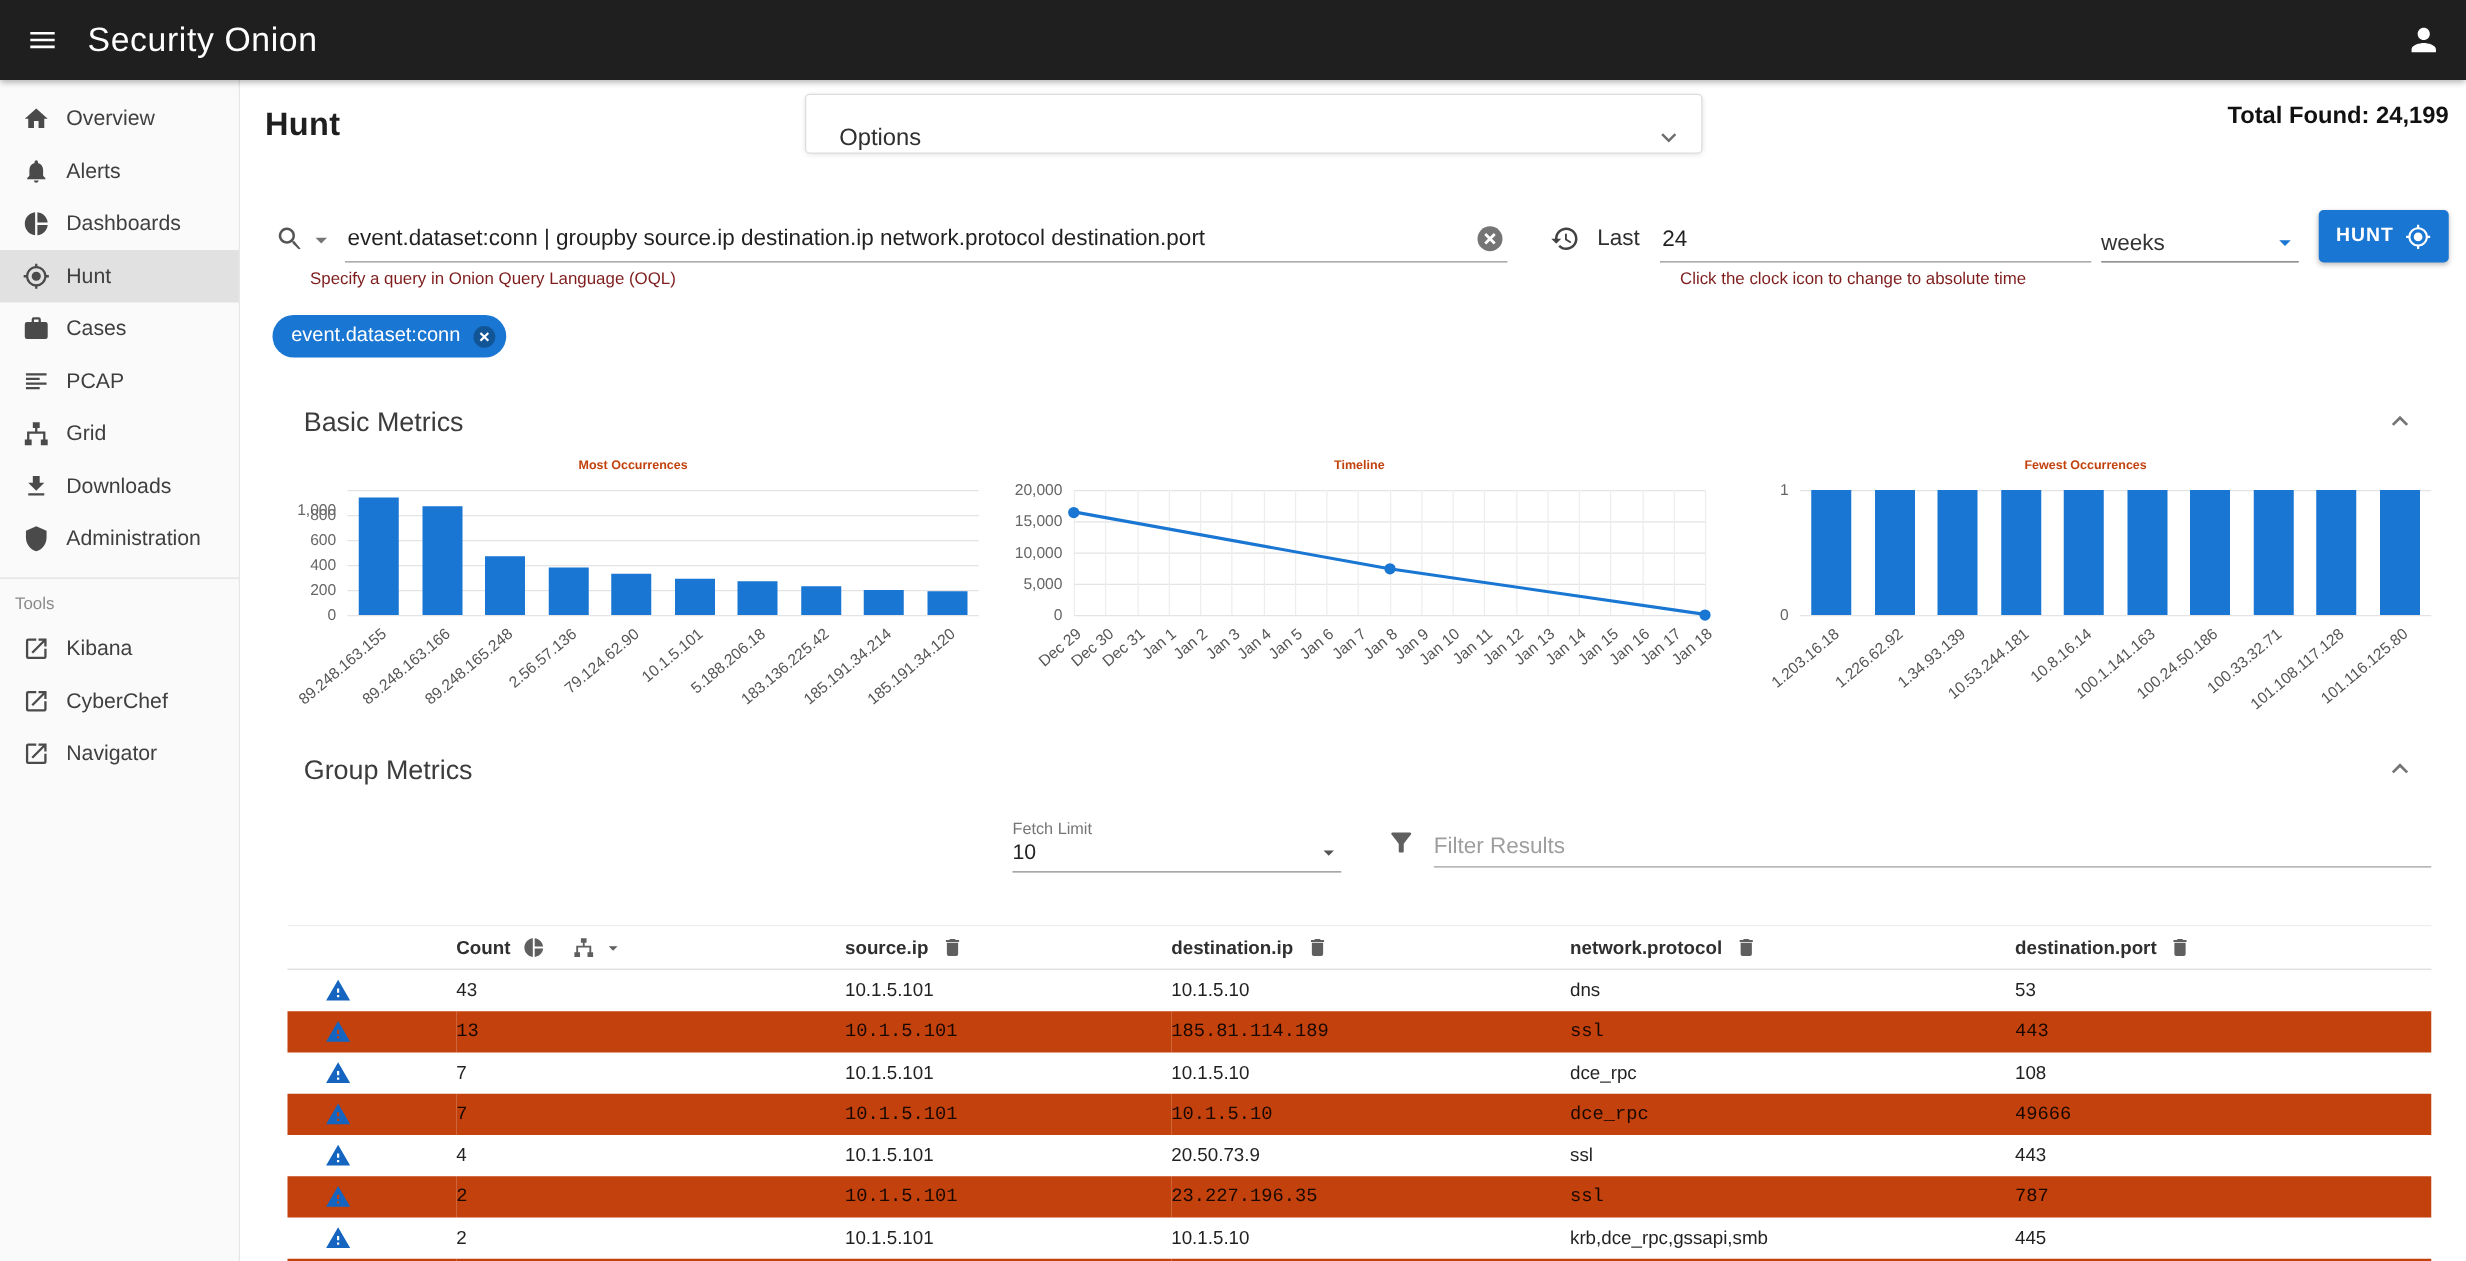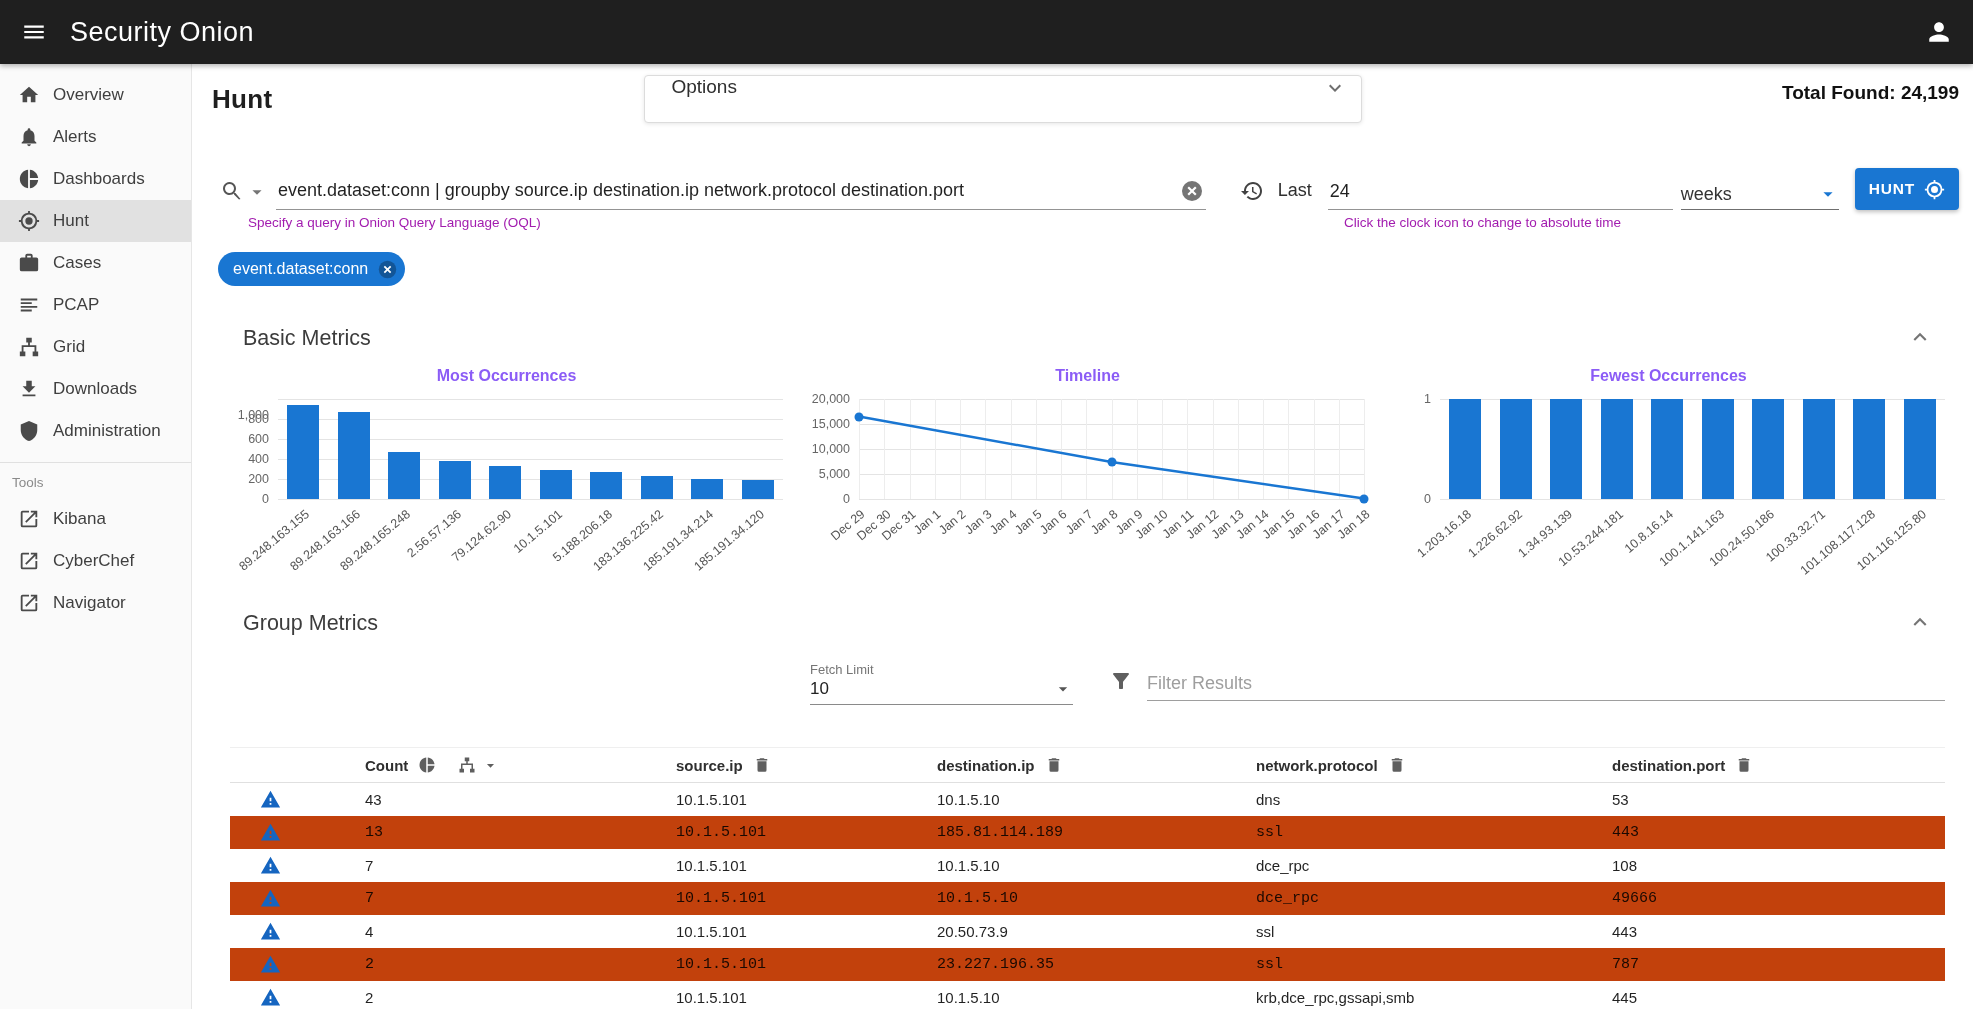--- a/index.html
+++ b/index.html
@@ -21,21 +21,21 @@
   .side-item { display:flex; align-items:center; gap:13px; height:42px; padding:0 10px 0 18px; font-size:17px; color:#3f3f3f; cursor:pointer; }
   .side-item.active { background:#e1e1e1; }
   .side-item svg { width:22px; height:22px; fill:#4a4a4a; }
   .side-divider { height:1px; background:#e0e0e0; margin:10px 0 4px 0; }
   .side-label { font-size:13.5px; color:#8a8a8a; padding:8px 0 8px 12px; }
   main { flex:1; overflow:hidden; background:#fff; }
 
   
   .page-header { display:flex; align-items:flex-start; padding:0 14px 0 20px; height:74px; }
   .page-title { font-size:26px; font-weight:bold; color:#1f1f1f; margin-top:20px; letter-spacing:.3px; }
-  .options-select { width:718px; height:48px; margin-left:372px; margin-top:11px; border:1px solid #dcdcdc; border-radius:4px; box-shadow:0 1px 4px rgba(0,0,0,.10); display:flex; align-items:flex-start; justify-content:space-between; padding:0 14px 0 26px; font-size:19px; color:#2f2f2f; cursor:pointer; background:#fff;gap:48px; }
+  .options-select { width:718px; height:48px; margin-left:372px; margin-top:11px; border:1px solid #dcdcdc; border-radius:4px; box-shadow:0 1px 4px rgba(0,0,0,.10); display:flex; align-items:flex-end; justify-content:space-between; padding:0 14px 0 26px; font-size:19px; color:#2f2f2f; cursor:pointer; background:#fff;gap:48px; }
   .options-select svg { width:24px; height:24px; fill:#6f6f6f; }
   .total-found { margin-left:auto; margin-top:18px; font-size:19px; font-weight:bold; color:#111; white-space:nowrap; }
 
   
   .query-row { display:flex; align-items:flex-end; margin-top:30px; padding:0 14px 0 20px; }
   .q-icon { width:24px; height:24px; fill:#555; margin:0 0 7px 8px; cursor:pointer; }
   .q-caret { width:22px; height:22px; fill:#757575; margin:0 2px 7px 2px; cursor:pointer; }
   .query-input-wrap { flex:1; display:flex; align-items:flex-end; border-bottom:1px solid #949494; margin-left:6px; padding-bottom:2px; }
   input { border:none; outline:none; background:transparent; font-family:inherit; color:rgba(0,0,0,.87); }
   .query-input { flex:1; font-size:18px; padding:0 0 6px 2px; }
@@ -43,39 +43,39 @@
   .clear-btn svg, .hist-icon { width:24px; height:24px; }
   .hist-icon { fill:#424242; margin:0 0 7px 34px; cursor:pointer; }
   .last-label { font-size:18px; color:#2f2f2f; margin:0 0 9px 14px; }
   .time-input { width:345px; font-size:18px; border-bottom:1px solid #949494; margin-left:16px; padding:0 0 7px 2px; }
   .unit-select { width:158px; display:flex; align-items:flex-end; justify-content:space-between; border-bottom:1px solid #6f6f6f; margin-left:8px; padding-bottom:4px; font-size:18px; color:#333; cursor:pointer; }
   .unit-select svg { width:22px; height:22px; fill:#1976d2; }
   .hunt-btn { display:flex; align-items:center; gap:9px; background:#1976d2; color:#fff; font-size:15.5px; font-weight:bold; letter-spacing:.8px; height:42px; padding:0 14px; border-radius:4px; margin-left:16px; box-shadow:0 2px 4px rgba(0,0,0,.25); }
   .hunt-btn svg { width:21px; height:21px; fill:#fff; }
 
   .hint-row { position:relative; height:26px; }
-  .hint { position:absolute; top:5px; font-size:13.5px; color:#a21caf; }
+  .hint { position:absolute; top:5px; font-size:13.5px; color:#7f1d1d; }
   .hint-query { left:56px; }
   .hint-time { left:1152px; }
 
   
   .chip-row { margin:16px 0 0 26px; height:40px; }
   .chip { display:inline-flex; align-items:center; gap:9px; background:#1976d2; color:#fff; font-size:16px; height:34px; border-radius:17px; padding:0 7px 0 15px; cursor:pointer; }
   .chip svg { width:21px; height:21px; }
 
   
   .section-header { display:flex; align-items:center; padding:0 40px 0 41px; margin-top:32px; }
   .section-header.gm { margin-top:14px; }
   .section-header h2 { flex:1; font-size:21.5px; font-weight:400; color:#3c3c3c;margin-left:10px; }
   .collapse-btn svg { width:26px; height:26px; fill:#757575; }
 
   
   .charts-row { display:flex; gap:28px; margin:14px 28px 0 38px; }
   .chart { flex:1; }
-  .chart-title { text-align:center; font-size:16px; font-weight:bold; color:#8b5cf6; margin-bottom:14px; }
+  .chart-title { text-align:center; font-size:10px; font-weight:bold; color:#c2410c; margin-bottom:14px; }
   .plot-wrap { display:flex; }
   .yaxis { width:48px; position:relative; flex:none; }
   .ytick { position:absolute; right:9px; transform:translateY(-50%); font-size:12.5px; color:#666; white-space:nowrap; }
   .plot { flex:1; position:relative; height:100px; }
   .gridline { position:absolute; left:0; right:0; height:1px; background:#e4e4e4; }
   .vgridline { position:absolute; top:0; bottom:0; width:1px; background:#ededed; }
   .bars { position:absolute; left:0; right:0; top:0; bottom:0; display:flex; align-items:flex-end; }
   .bar-slot { flex:1; display:flex; justify-content:center; align-items:flex-end; height:100%; }
   .bar { width:64%; background:#1976d2; }
   .lineplot { position:absolute; left:0; top:0; width:100%; height:100%; overflow:visible; }

